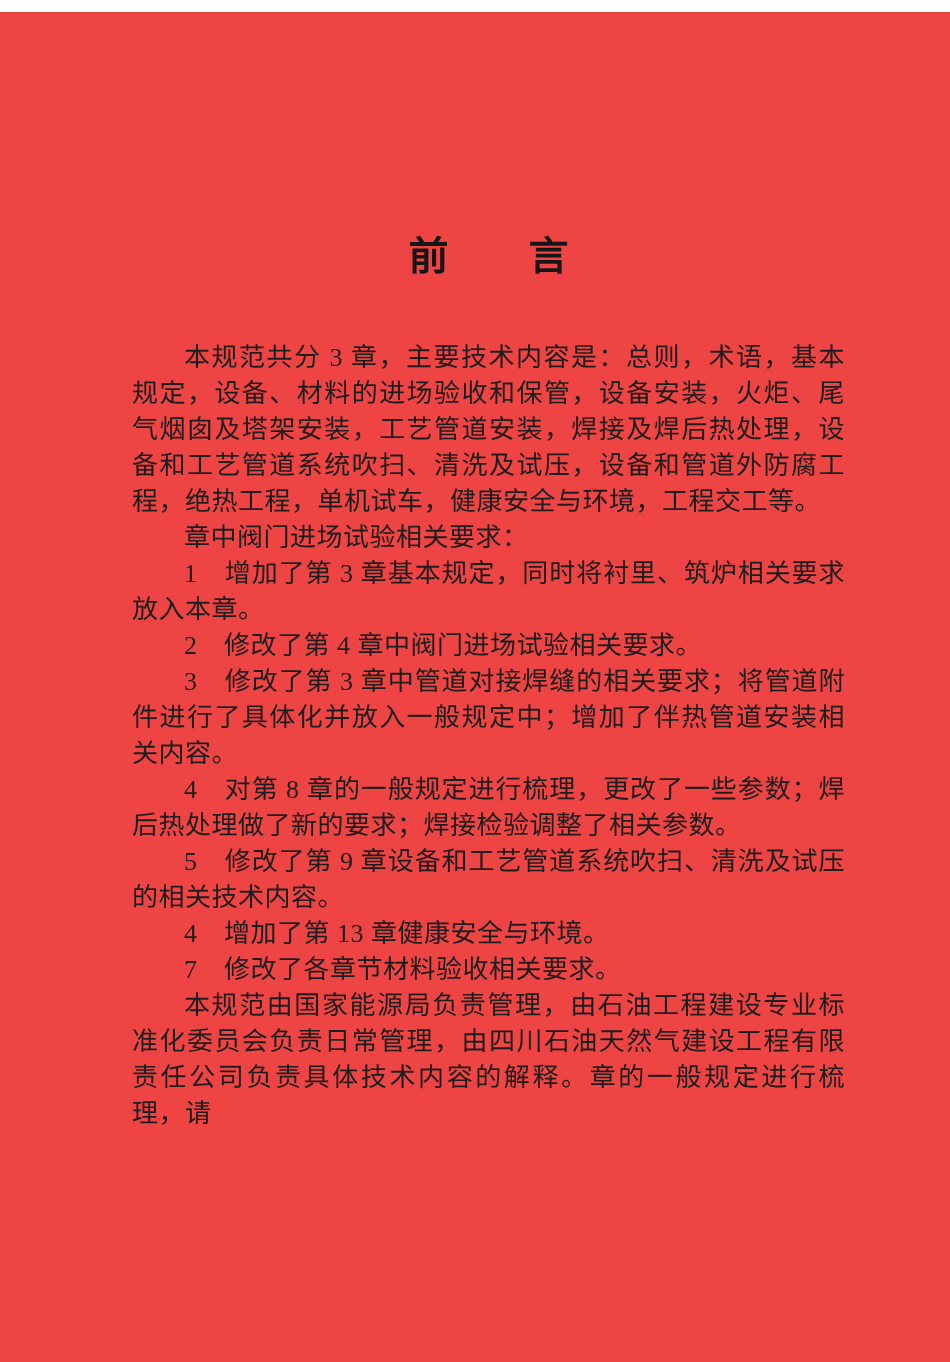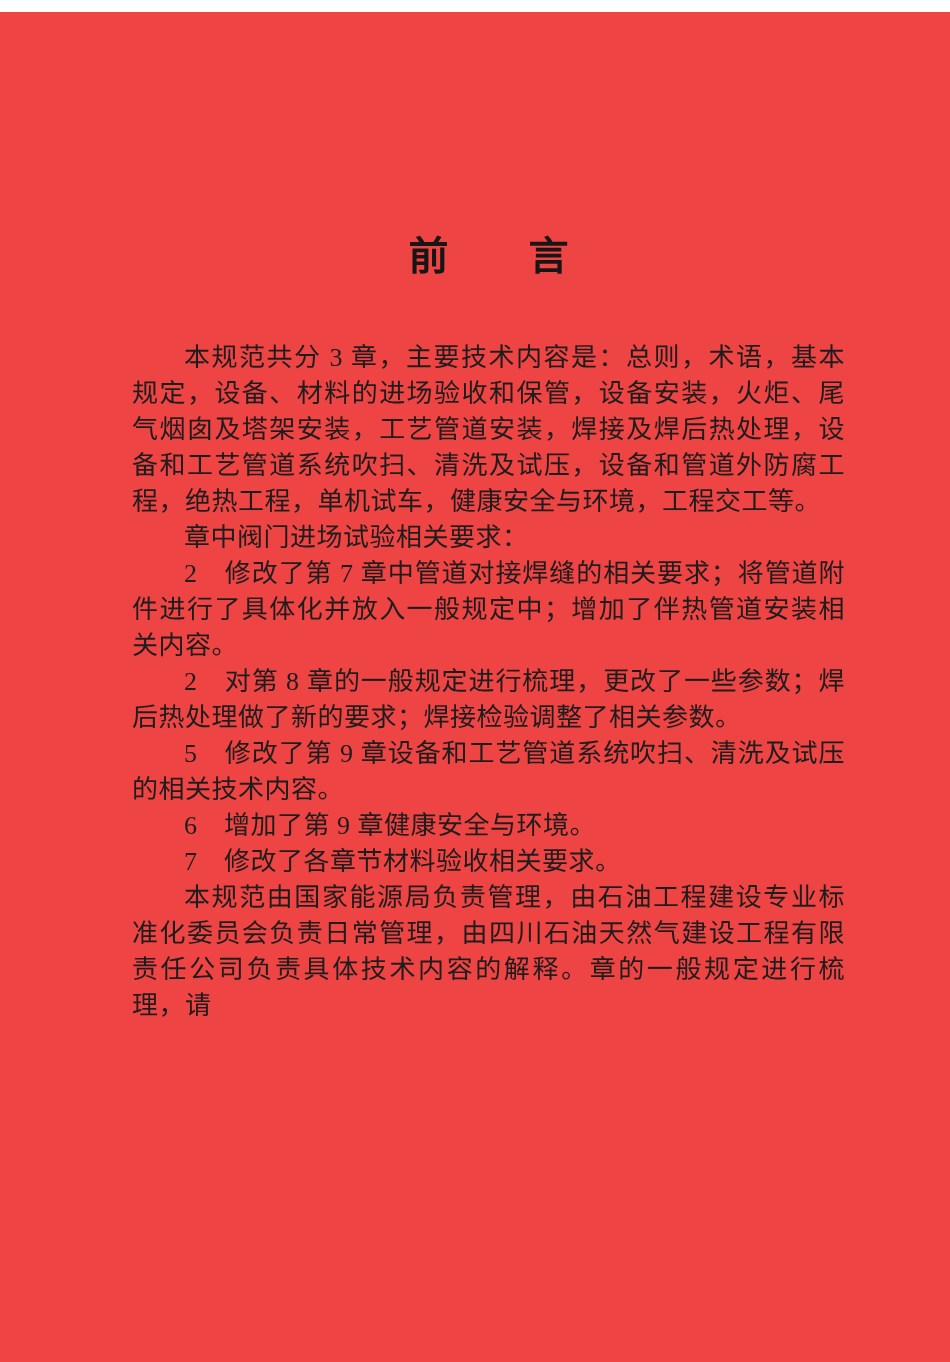--- a/index.html
+++ b/index.html
@@ -41,20 +41,22 @@
 </style>
 </head>
 <body>
 
 <div class="page">
   <h1 class="doc-title">前　　言</h1>
 
   <div class="body-text">
     <p>本规范共分 3 章，主要技术内容是：总则，术语，基本规定，设备、材料的进场验收和保管，设备安装，火炬、尾气烟囱及塔架安装，工艺管道安装，焊接及焊后热处理，设备和工艺管道系统吹扫、清洗及试压，设备和管道外防腐工程，绝热工程，单机试车，健康安全与环境，工程交工等。</p>
     <p>章中阀门进场试验相关要求：</p>
-    <p>2　修改了第 7 章中管道对接焊缝的相关要求；将管道附件进行了具体化并放入一般规定中；增加了伴热管道安装相关内容。</p>
-    <p>2　对第 8 章的一般规定进行梳理，更改了一些参数；焊后热处理做了新的要求；焊接检验调整了相关参数。</p>
+    <p>1　增加了第 3 章基本规定，同时将衬里、筑炉相关要求放入本章。</p>
+    <p>2　修改了第 4 章中阀门进场试验相关要求。</p>
+    <p>3　修改了第 3 章中管道对接焊缝的相关要求；将管道附件进行了具体化并放入一般规定中；增加了伴热管道安装相关内容。</p>
+    <p>4　对第 8 章的一般规定进行梳理，更改了一些参数；焊后热处理做了新的要求；焊接检验调整了相关参数。</p>
     <p>5　修改了第 9 章设备和工艺管道系统吹扫、清洗及试压的相关技术内容。</p>
-    <p>6　增加了第 9 章健康安全与环境。</p>
+    <p>4　增加了第 13 章健康安全与环境。</p>
     <p>7　修改了各章节材料验收相关要求。</p>
     <p>本规范由国家能源局负责管理，由石油工程建设专业标准化委员会负责日常管理，由四川石油天然气建设工程有限责任公司负责具体技术内容的解释。章的一般规定进行梳理，请</p>
   </div>
 </div>
 
 </body></html>

